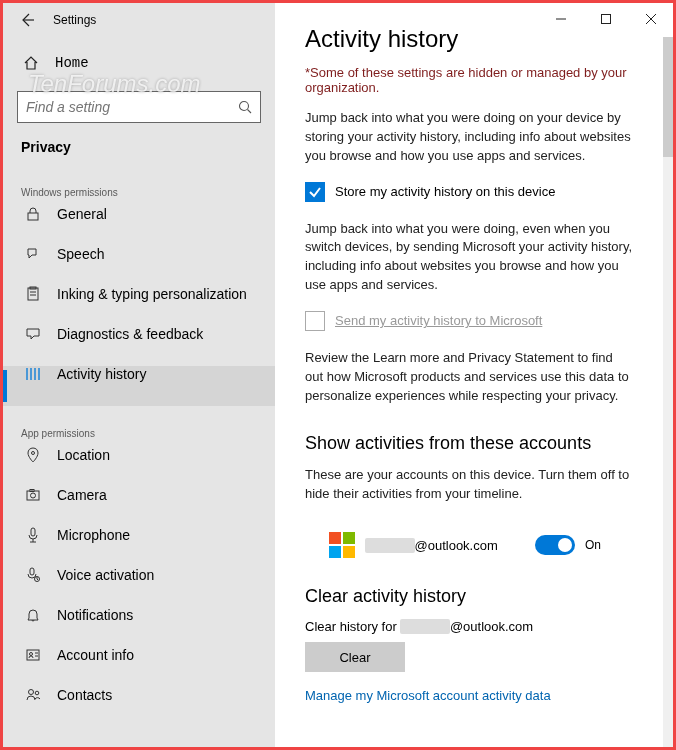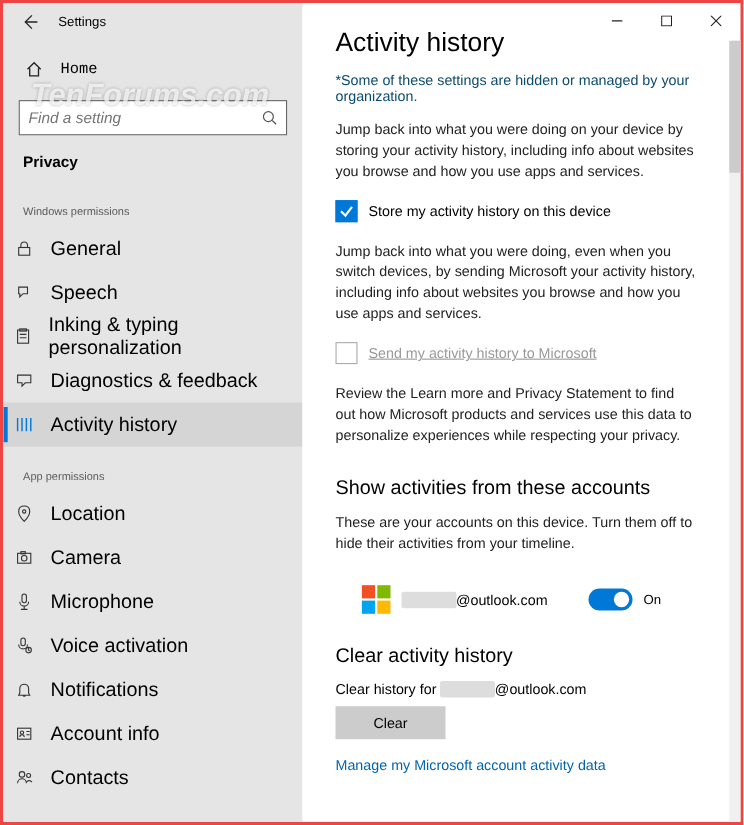--- a/index.html
+++ b/index.html
@@ -12,53 +12,53 @@
 .win-controls { position: absolute; top: 0; right: 0; display: flex; height: 32px; }
 .win-btn { width: 45px; height: 32px; display: flex; align-items: center; justify-content: center; cursor: pointer; font-size: 12px; }
 .home-row { display: flex; align-items: center; height: 40px; padding: 0 18px; margin-top: 6px; cursor: pointer; }
 .home-row .icon { width: 20px; display: flex; justify-content: center; }
 .home-row .label { margin-left: 14px; font-size: 14px; font-family: Liberation Mono, monospace; }
 .search-box { margin: 8px 14px 12px 14px; border: 1px solid #666; background: #fff; height: 32px; display: flex; align-items: center; padding: 0 8px; }
 .search-box input { flex: 1; border: none; outline: none; font-size: 14px; font-style: italic; color: #666; background: transparent; }
 .search-icon { color: #555; }
 .category { font-weight: 600; font-size: 14px; padding: 4px 18px 10px 18px; }
 .section-header { font-size: 10px; color: #5a5a5a; padding: 22px 18px 8px 18px; }
-.nav-item { display: flex; align-items: center; height: 40px; padding: 0 9px; cursor: pointer; font-size: 18px; position: relative; }
+.nav-item { display: flex; height: 40px; padding: 0 20px; cursor: pointer; font-size: 14px; position: relative; }
 .nav-item .icon { width: 20px; display: flex; justify-content: center; color: #333; }
 .nav-item .label { margin-left: 14px; }
 .nav-item.active { background: #d5d5d5; }
 .nav-item.active::before { content: ""; position: absolute; left: 0; top: 4px; bottom: 4px; width: 4px; background: #0078d7; }
 .content-wrap { flex: 1; position: relative; background: #fff; }
 .content { position: absolute; left: 0; right: 10px; top: 0; bottom: 0; padding: 22px 30px 12px 30px; overflow: hidden; }
 .scrollbar { position: absolute; right: 0; top: 34px; bottom: 0; width: 10px; background: #f0f0f0; }
 .scroll-thumb { position: absolute; top: 0; left: 0; right: 0; height: 120px; background: #ccc; }
 h1 { font-weight: 400; font-size: 24px; margin-bottom: 12px; }
 h2 { font-weight: 400; font-size: 18px; margin: 28px 0 12px 0; }
-.warn { color: #0c4a6e; font-size: 13px; margin-bottom: 14px; }
+.warn { color: #7f1d1d; font-size: 13px; margin-bottom: 14px; }
 .para { font-size: 13px; color: #222; line-height: 1.45; margin-bottom: 16px; }
 .check-row { display: flex; align-items: center; margin-bottom: 18px; }
 .checkbox { width: 20px; height: 20px; border: 1px solid #333; display: flex; align-items: center; justify-content: center; margin-right: 10px; cursor: pointer; flex-shrink: 0; }
 .checkbox.checked { background: #0078d7; border-color: #0078d7; color: #fff; }
 .checkbox.disabled { border-color: #aaa; cursor: default; }
 .check-label { font-size: 13px; }
 .check-label.disabled { color: #999; text-decoration: underline; }
 .account-row { display: flex; align-items: center; margin: 28px 0; padding-left: 24px; }
 .ms-logo { width: 26px; height: 26px; display: grid; grid-template-columns: 1fr 1fr; grid-template-rows: 1fr 1fr; gap: 2px; margin-right: 10px; flex-shrink:0; }
 .ms-logo span:nth-child(1){background:#f25022;} .ms-logo span:nth-child(2){background:#7fba00;}
 .ms-logo span:nth-child(3){background:#00a4ef;} .ms-logo span:nth-child(4){background:#ffb900;}
 .email { font-size: 13px; width: 170px; }
 .blur { background: #ddd; color: transparent; border-radius: 2px; padding: 0 2px; user-select: none; }
 .toggle-wrap { display: flex; align-items: center; gap: 10px; }
 .toggle { width: 40px; height: 20px; border-radius: 10px; background: #0078d7; position: relative; cursor: pointer; }
 .toggle::after { content: ""; position: absolute; right: 3px; top: 3px; width: 14px; height: 14px; border-radius: 50%; background: #fff; }
 .toggle-label { font-size: 12px; }
 .clear-label { font-size: 13px; margin-bottom: 8px; }
 .clear-btn { width: 100px; height: 30px; background: #ccc; border: none; font-size: 13px; cursor: pointer; }
 .link { color: #0064b0; font-size: 13px; cursor: pointer; margin-top: 16px; display: block; }
-.watermark { position: absolute; top: 70px; left: 28px; font-size: 28px; font-style: italic; color: rgba(255,255,255,0.75); font-weight: 700; pointer-events: none; text-shadow: 0 0 3px rgba(0,0,0,0.3); }
+.watermark { position: absolute; top: 70px; left: 28px; font-size: 24px; font-style: italic; color: rgba(255,255,255,0.75); font-weight: 400; pointer-events: none; text-shadow: 0 0 3px rgba(0,0,0,0.3); }
 svg { display: block; }
 </style>
 </head>
 <body>
 
 <div class="window">
   <div class="sidebar">
     <div class="titlebar">
       <div class="back-btn">
         <svg width="16" height="16" viewBox="0 0 16 16">

